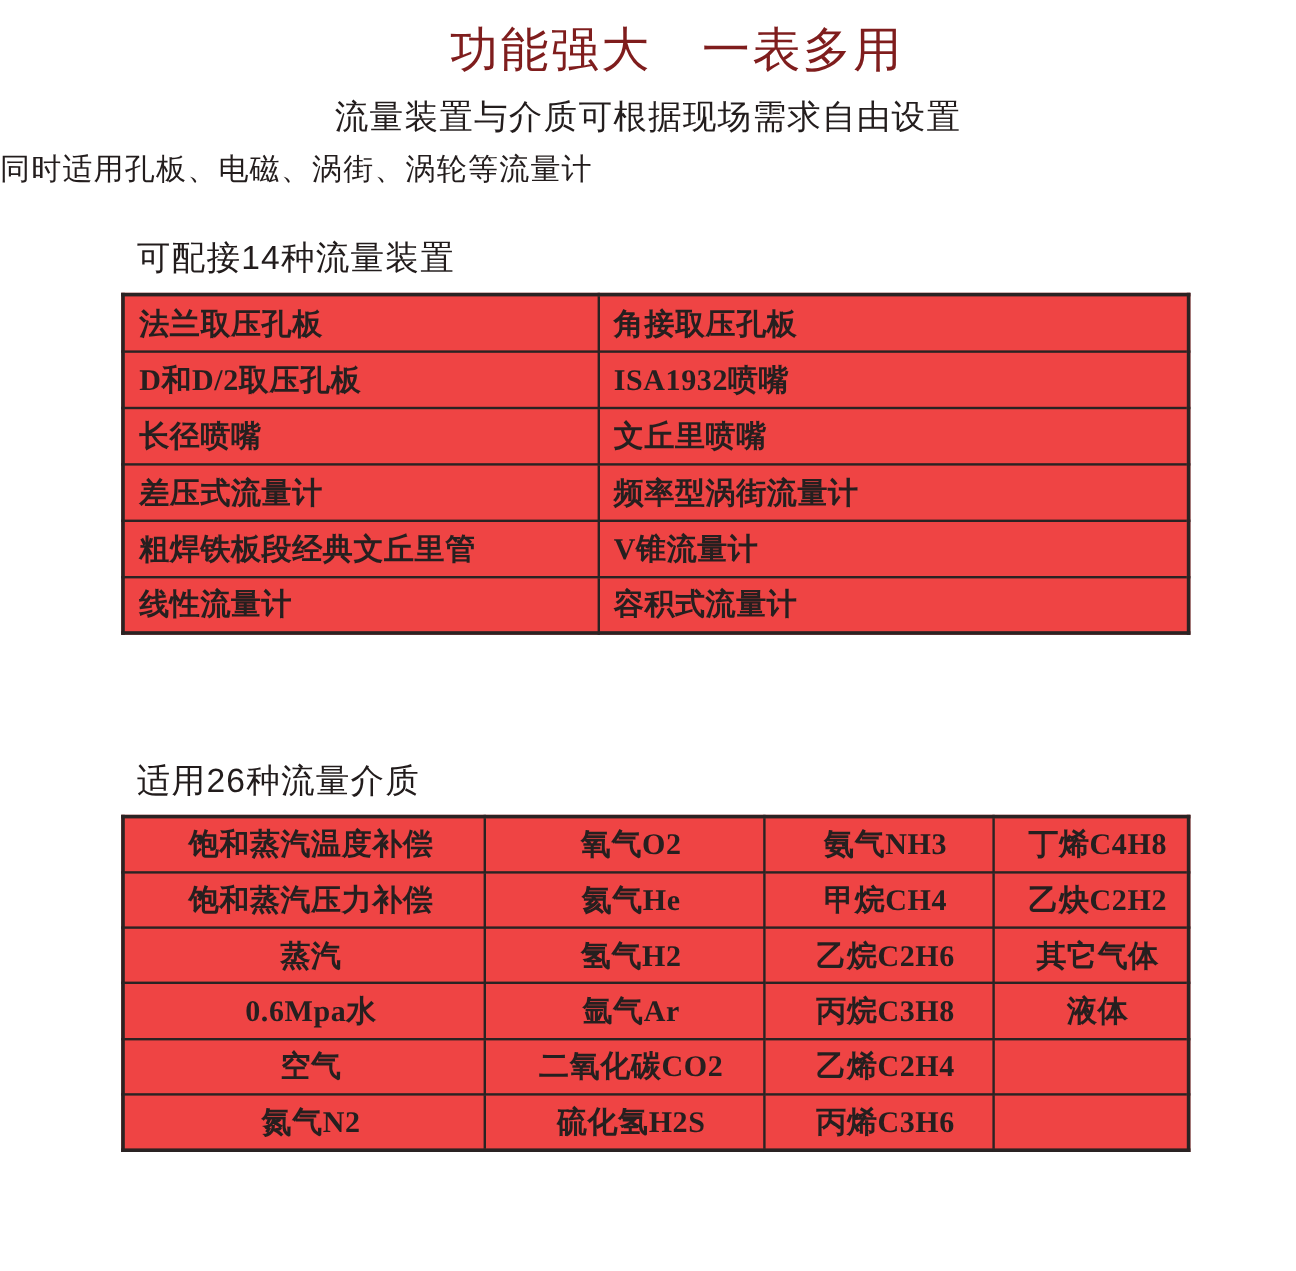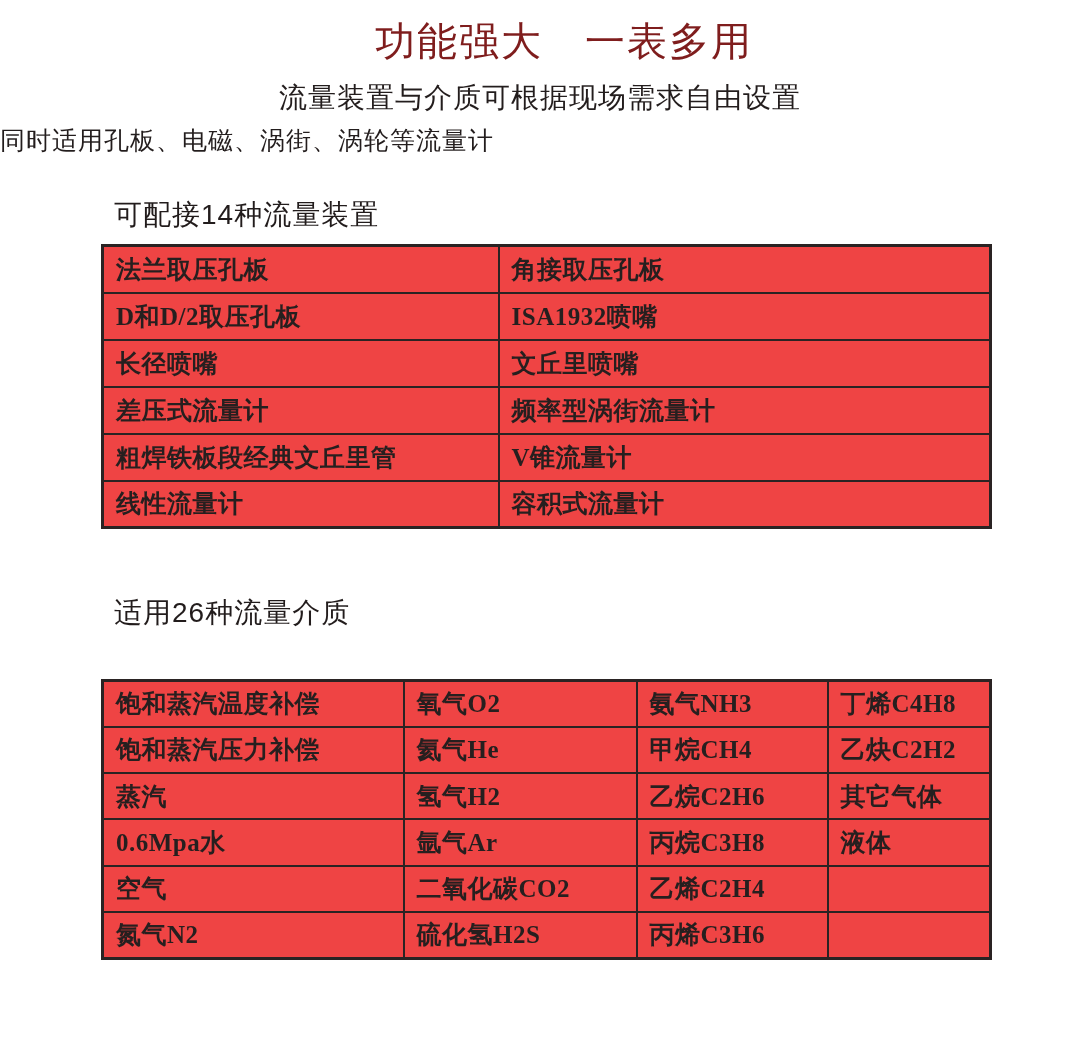--- a/index.html
+++ b/index.html
@@ -34,31 +34,31 @@
     letter-spacing: 1px;
     color: #231d1d;
   }
   .section-heading {
     position: absolute; left: 114px;
     font-size: 28px; font-weight: 500;
     letter-spacing: 1px;
     color: #221c1c;
   }
   #devices-heading { top: 196px; }
-  #media-heading   { top: 594px; }
+  #media-heading   { top: 632px; }
 
   table.spec {
     position: absolute; left: 101px;
     width: 888px;
     border-collapse: collapse;
     table-layout: fixed;
     background: #ef4444;
   }
   #devices-table { top: 244px; }
-  #media-table   { top: 679px; }
+  #media-table   { top: 679px; text-align: center; }
   table.spec { border: 3px solid #2a2323; }
   table.spec td {
     border: 2px solid #2a2323;
     height: 47px;
     padding: 0 0 0 12px;
     vertical-align: middle;
     font-family: "Liberation Serif", "DejaVu Serif", serif;
     font-weight: bold;
     font-size: 25px;
     color: #261f1f;

